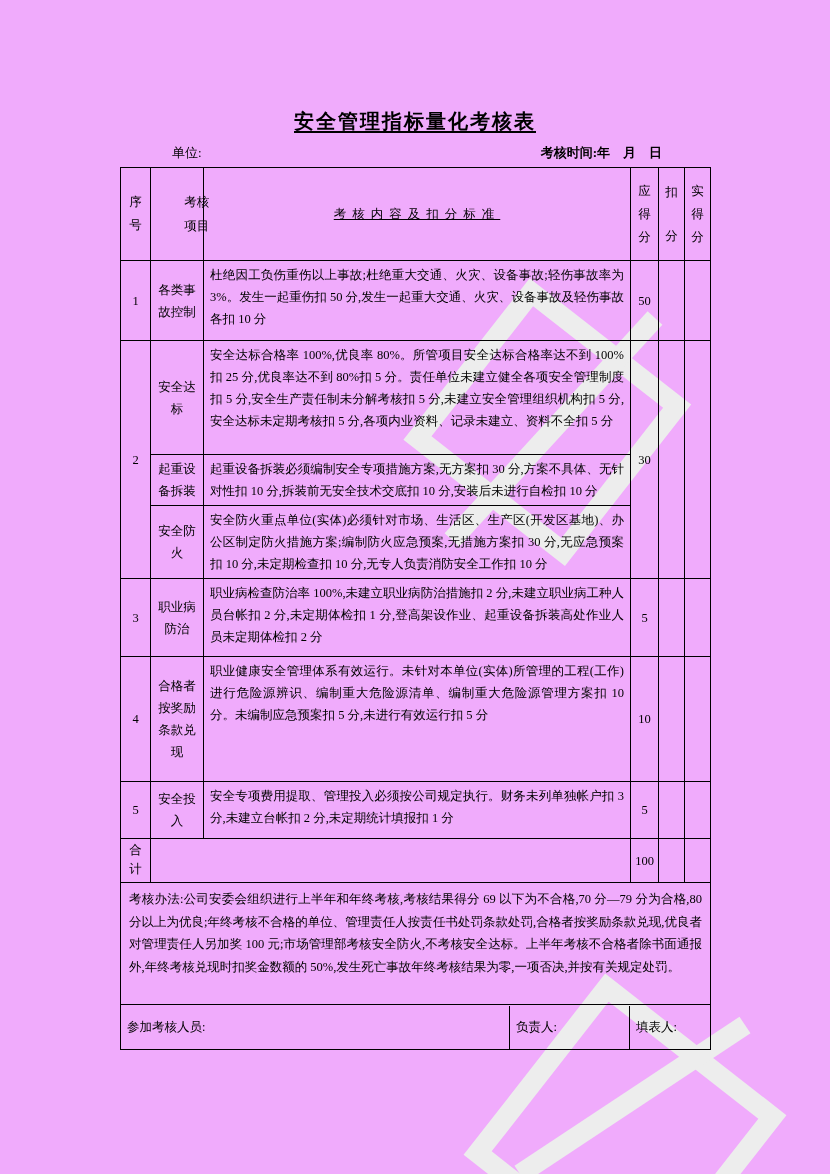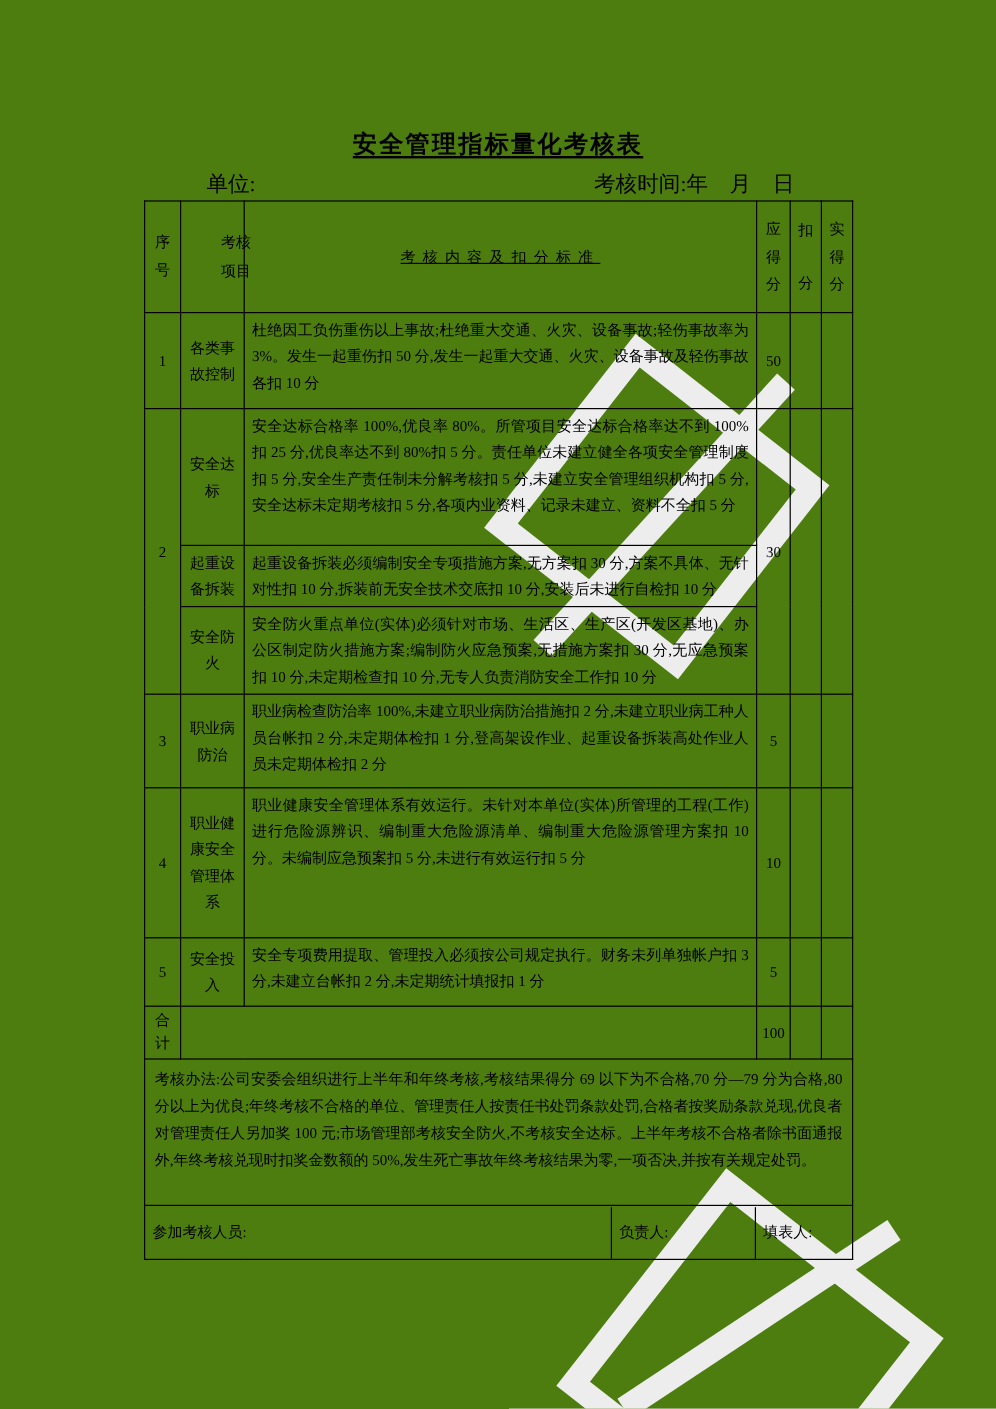--- a/index.html
+++ b/index.html
@@ -1,35 +1,35 @@
 <!DOCTYPE html>
 <html><head>
 <meta charset="utf-8">
 <style>
   * { margin:0; padding:0; box-sizing:border-box; }
   html,body { background:#ffffff; }
   .page {
     position:relative;
     width:830px; height:1174px;
-    background:#4d7c0f;
+    background:#f0abfc;
     overflow:hidden;
     font-family:"Liberation Serif","DejaVu Serif",serif;
     color:#000;
   }
   .wm { position:absolute; left:0; top:0; z-index:0; }
   .doc { position:absolute; left:120px; top:108px; width:590px; z-index:1; }
 
   .title {
     font-size:20px; font-weight:bold; letter-spacing:2px;
     text-align:center; text-decoration:underline; text-underline-offset:3px;
     line-height:26px;
   }
-  .meta { display:flex; margin-top:10px; font-size:18px; line-height:18px; padding-left:52px; }
+  .meta { display:flex; margin-top:10px; font-size:13px; line-height:18px; padding-left:52px; }
   .meta .time { margin-left:auto; padding-right:48px; }
-  .meta .time span { white-space:pre; }
+  .meta .time span { white-space:pre;font-weight:bold; }
 
   table.main { border-collapse:collapse; table-layout:fixed; width:590px; margin-top:5px; }
   .main td {
     border:1px solid #000;
     font-size:12.5px; line-height:22px;
     text-align:center; vertical-align:middle;
     padding:2px 4px;
     word-break:break-all;
   }
   .main td.content {
@@ -141,21 +141,21 @@
           <td>3</td>
           <td class="item">职业病防治</td>
           <td class="content">职业病检查防治率 100%,未建立职业病防治措施扣 2 分,未建立职业病工种人员台帐扣 2 分,未定期体检扣 1 分,登高架设作业、起重设备拆装高处作业人员未定期体检扣 2 分</td>
           <td>5</td>
           <td></td>
           <td></td>
         </tr>
 
         <tr class="h-r4">
           <td>4</td>
-          <td class="item">职业健康安全管理体系</td>
+          <td class="item">合格者按奖励条款兑现</td>
           <td class="content">职业健康安全管理体系有效运行。未针对本单位(实体)所管理的工程(工作)进行危险源辨识、编制重大危险源清单、编制重大危险源管理方案扣 10 分。未编制应急预案扣 5 分,未进行有效运行扣 5 分</td>
           <td>10</td>
           <td></td>
           <td></td>
         </tr>
 
         <tr class="h-r5">
           <td>5</td>
           <td class="item">安全投入</td>
           <td class="content">安全专项费用提取、管理投入必须按公司规定执行。财务未列单独帐户扣 3 分,未建立台帐扣 2 分,未定期统计填报扣 1 分</td>

